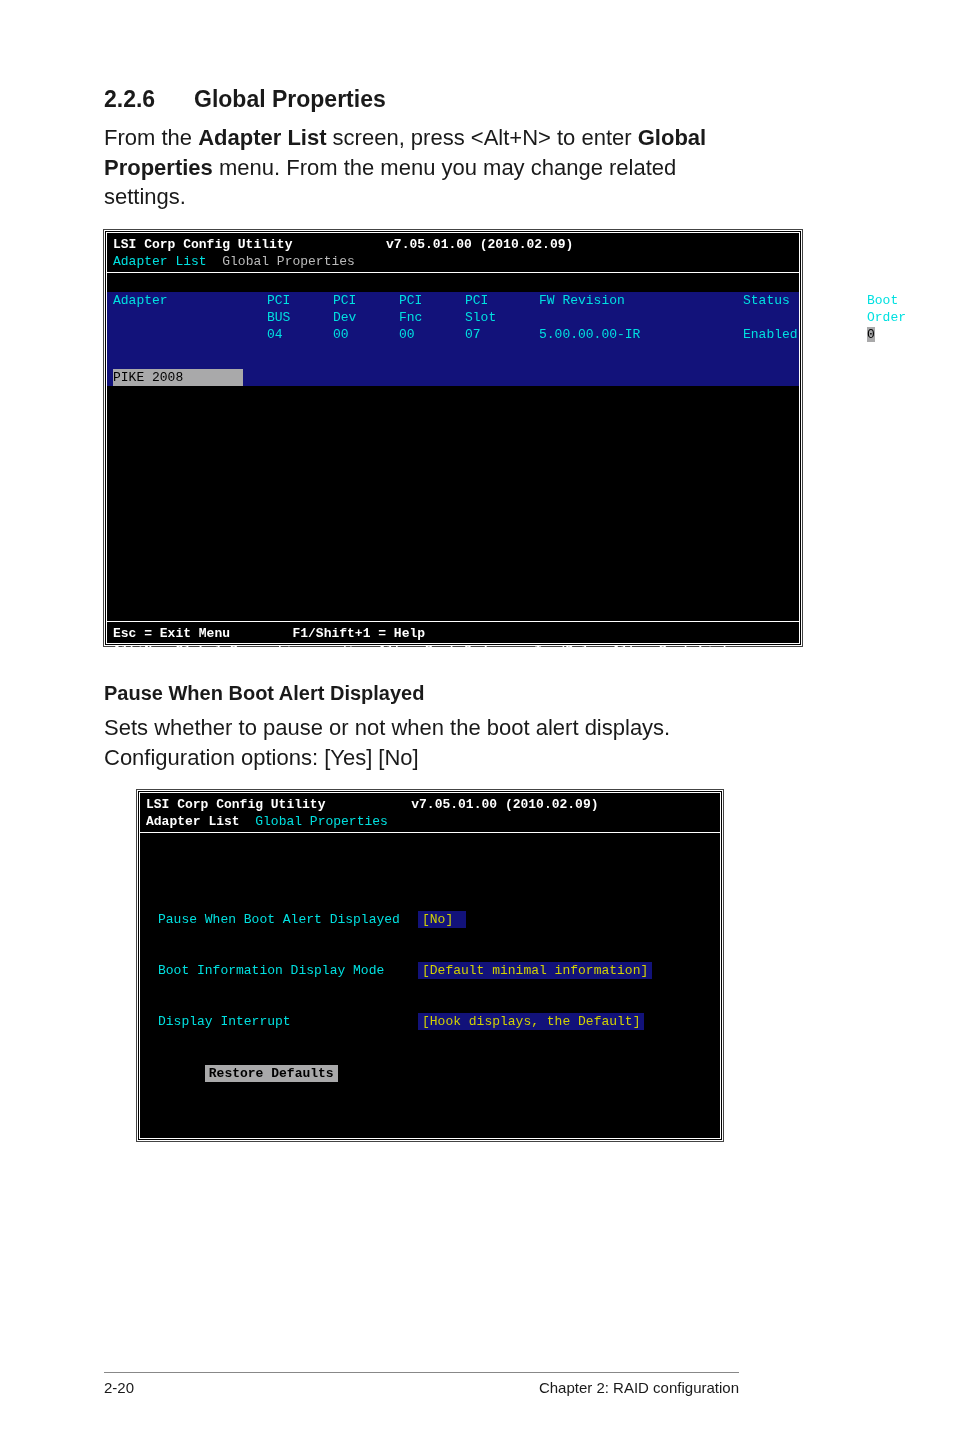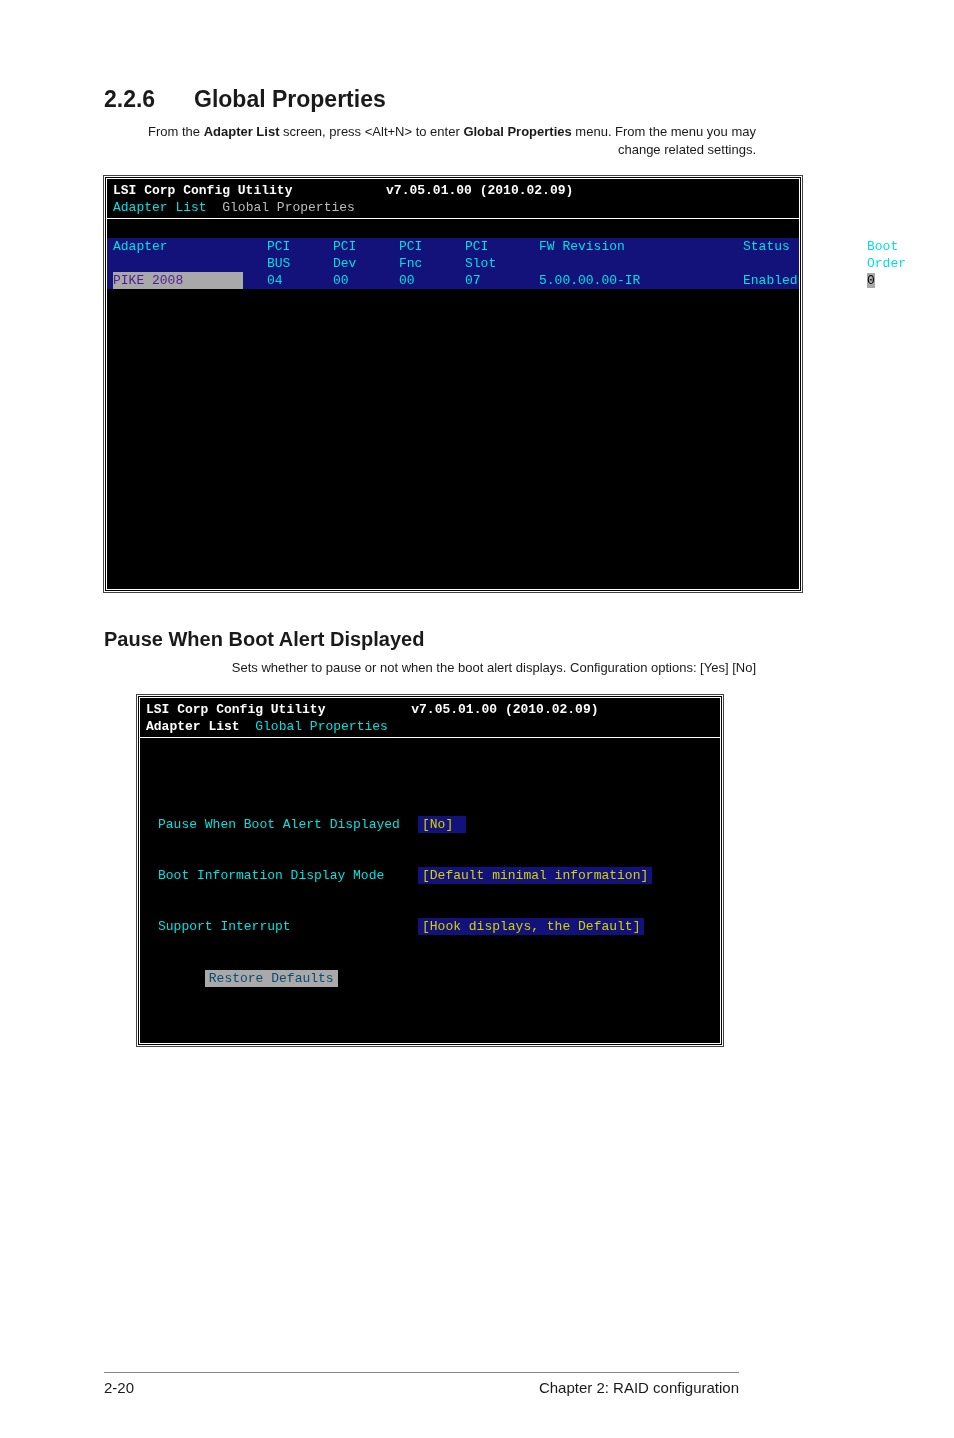--- a/index.html
+++ b/index.html
@@ -22,25 +22,24 @@
     font-size: 23px;
     font-weight: bold;
     margin-bottom: 10px;
     display: flex;
   }
   .section-title .num {
     width: 90px;
     display: inline-block;
   }
   .body-text {
-    font-size: 13px;
+    font-size: 22px;
     line-height: 1.35;
     margin-top: 4px;
     margin-bottom: 18px;
-    text-align: right;
   }
 
   
   .term {
     background: #000000;
     border: 3px double #ffffff;
     box-shadow: 0 0 0 1px #444;
     margin: 6px auto 36px auto;
     font-family: "Courier New", monospace;
     font-size: 13px;
@@ -78,21 +77,21 @@
     color: #00e0e0;
     gap: 24px;
   }
   .gray-on-black { color: #bbbbbb; background: #000; }
   .white-on-black { color: #ffffff; font-weight: bold; }
 
   
   .term1 .col-line { display: grid; grid-template-columns: 130px 42px 42px 42px 50px 180px 100px 70px; }
   .term1 .col-line span { white-space: pre; }
 
-  .hl-row span.hl { color: #4c1d95; background: #a9a9aa; display:inline-block; }
+  .hl-row span.hl { color: #000000; background: #a9a9aa; display:inline-block;margin-top:43px; }
   .hl-row span.boot-hl { color:#000; background:#a9a9aa; }
 
   .term-footer {
     border-top: 1px solid #ffffff;
     padding: 3px 6px 4px 6px;
     white-space: pre;
     color: #ffffff;
     font-weight: bold;
   }
 
@@ -100,22 +99,23 @@
   .term2 .settings-wrap {
     padding: 44px 18px 0 18px;
   }
   .term2 .srow { display: flex; }
   .term2 .srow .label { color: #00e0e0; width: 260px; }
   .val-bg { background: #12127a; padding: 0 4px; color: #d2d200; display:inline-block; min-width: 210px; }
   .term2 .restore {
     margin-top: 18px;
     display: inline-block;
     background: #a9a9aa;
-    color: #0c4a6e;
+    color: #000000;
     padding: 0 4px;
+    font-weight: bold;
   }
 
   .pause-heading {
     font-size: 20px;
     font-weight: bold;
     margin: 30px 0 8px 0;
   }
 
   .footer-bar {
     position: absolute;
@@ -142,39 +142,41 @@
   <div class="body-text">
     <span>From the </span><b>Adapter List</b><span> screen, press &lt;Alt+N&gt; to enter </span><b>Global Properties</b><span> menu. From the menu you may change related settings.</span>
   </div>
 
   <div class="term term1">
     <div class="term-titlebar"><span class="t-white">LSI Corp Config Utility</span><span>            </span><span class="t-white">v7.05.01.00 (2010.02.09)</span>
 <span class="t-cyan">Adapter List</span>  <span class="gray-on-black">Global Properties</span></div>
     <div class="term-body">
 <div class="navy-row col-line"><span>Adapter</span><span>PCI</span><span>PCI</span><span>PCI</span><span>PCI</span><span>FW Revision</span><span>Status</span><span>Boot</span></div><div class="navy-row col-line"><span></span><span>BUS</span><span>Dev</span><span>Fnc</span><span>Slot</span><span></span><span></span><span>Order</span></div><div class="navy-row col-line hl-row"><span class="hl">PIKE 2008</span><span>04</span><span>00</span><span>00</span><span>07</span><span>5.00.00.00-IR</span><span>Enabled</span><span><span class="boot-hl">0</span></span></div>
     </div>
+    <div class="term-footer"><span>Esc = Exit Menu        F1/Shift+1 = Help</span>
+<span>Alt+N = Global Properties   -/+ = Alter Boot Order    Ins/Del = Alter Boot List</span></div>
   </div>
 
   <div class="pause-heading">Pause When Boot Alert Displayed</div>
   <div class="body-text">Sets whether to pause or not when the boot alert displays. Configuration options: [Yes] [No]</div>
 
   <div class="term term2">
     <div class="term-titlebar"><span class="t-white">LSI Corp Config Utility</span><span>           </span><span class="t-white">v7.05.01.00 (2010.02.09)</span>
 <span class="white-on-black">Adapter List</span>  <span class="t-cyan">Global Properties</span></div>
     <div class="term-body settings-wrap">
       <div class="srow">
         <span class="label">Pause When Boot Alert Displayed</span>
         <span class="val-bg" style="min-width:40px">[No]</span>
       </div>
       <div class="srow">
         <span class="label">Boot Information Display Mode</span>
         <span class="val-bg">[Default minimal information]</span>
       </div>
       <div class="srow">
-        <span class="label">Support Interrupt</span>
+        <span class="label">Display Interrupt</span>
         <span class="val-bg">[Hook displays, the Default]</span>
       </div>
       <div class="restore">Restore Defaults</div>
     </div>
     <div class="term-footer"><span>Esc = Exit Menu       F1/Shift+1 = Help</span>
 <span>Alt+N = Adapter List  -/+ = Change Item</span></div>
   </div>
 
   <div class="footer-bar">
     <span>2-20</span>

